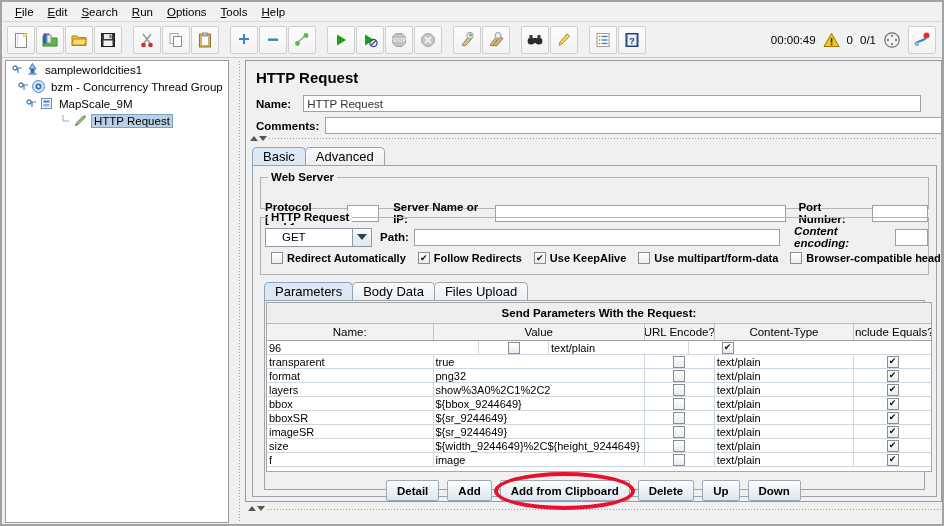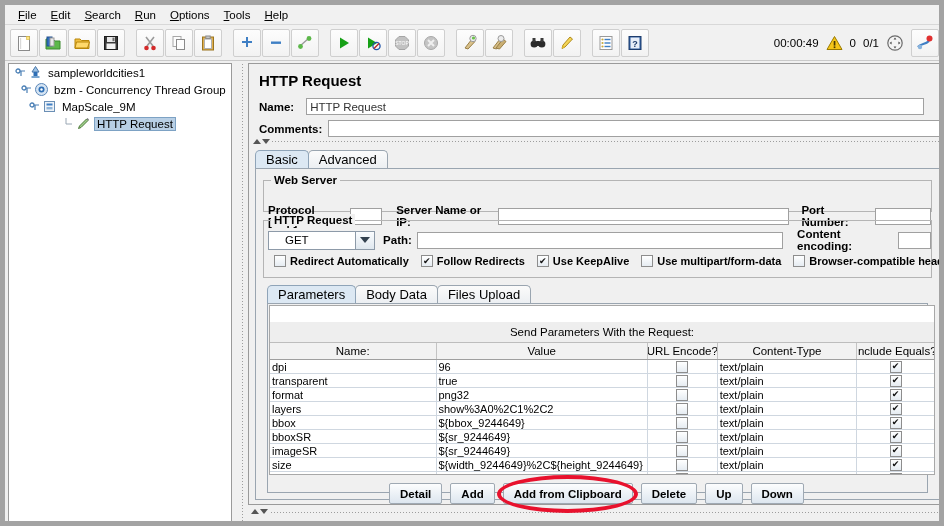--- a/index.html
+++ b/index.html
@@ -9,21 +9,21 @@
     overflow: hidden;
     font-family: "Liberation Sans", sans-serif;
     font-size: 11px;
     color: #000;
     background: #ffffff;
   }
   #app {
     position: relative;
     width: 944px; height: 526px;
     background: #f0f0f0;
-    border: 5px solid #a3a3a3;
+    border: 2px solid #a3a3a3;
     overflow: hidden;
   }
 
   
   #menubar {
     position: absolute; left: 0; top: 0; width: 940px; height: 20px;
     background: #f1f1f1;
     border-bottom: 1px solid #d8d8d8;
     display: flex; align-items: center;
     padding-left: 6px;
@@ -212,23 +212,22 @@
   
   #ptable {
     position: absolute;
     border: 1px solid #a8a8a8;
     background: #fff;
     overflow: hidden;
   }
   .tbl-caption {
     height: 21px; background: #eeeeee;
     display:flex;align-items:center;justify-content:center;
-    font-size:11.5px;font-weight:normal;
+    font-size:11.5px;font-weight:bold;
     border-bottom: 1px solid #bdbdbd;
-    margin-top: 16px;
   }
   .tbl-head {
     display: flex; height: 17px;
     background: #f2f2f2;
     border-bottom: 1px solid #9f9f9f;
     font-size: 11.5px;
   }
   .tbl-head > div {
     display:flex;align-items:center;justify-content:center;
     border-right: 1px solid #c3c3c3;
@@ -580,21 +579,21 @@
 
       <div style="position:absolute; left:4px; top:7px; display:flex; align-items:center;">
         <div class="combo">
           <span>GET</span>
           <span class="arrowbox">
               <i></i>
             </span>
         </div>
         <span class="field-label" style="margin-left:8px;">Path:</span>
         <div class="tfield" style="width:386px; margin-left:5px;"></div>
-        <span class="field-label" style="margin-left:14px;">Content encoding:</span>
+        <span class="field-label" style="margin-left:14px;font-style:italic;">Content encoding:</span>
         <div class="tfield" style="width:34px; margin-left:5px;"></div>
       </div>
 
       <div id="req-checkboxes" style="position:absolute; left:10px; top:34px; display:flex; align-items:center;">
           <label class="cbwrap">
             <span class="cb"></span>
             <span class="cb-lab">Redirect Automatically</span>
           </label>
           <label class="cbwrap">
             <span class="cb on"></span>
@@ -632,21 +631,20 @@
       <div class="tbl-caption">Send Parameters With the Request:</div>
       <div class="tbl-head">
         <div class="c-name">Name:</div>
         <div class="c-val">Value</div>
         <div class="c-url">URL Encode?</div>
         <div class="c-ct">Content-Type</div>
         <div class="c-eq">Include Equals?</div>
       </div>
       <div id="tbl-body">
           <div class="tbl-row">
-            <div class="c-name">dpi</div>
             <div class="c-val">96</div>
             <div class="c-url ctr">
               <span class="cb"></span>
             </div>
             <div class="c-ct">text/plain</div>
             <div class="c-eq ctr">
               <span class="cb on"></span>
             </div>
           </div>
           <div class="tbl-row">

